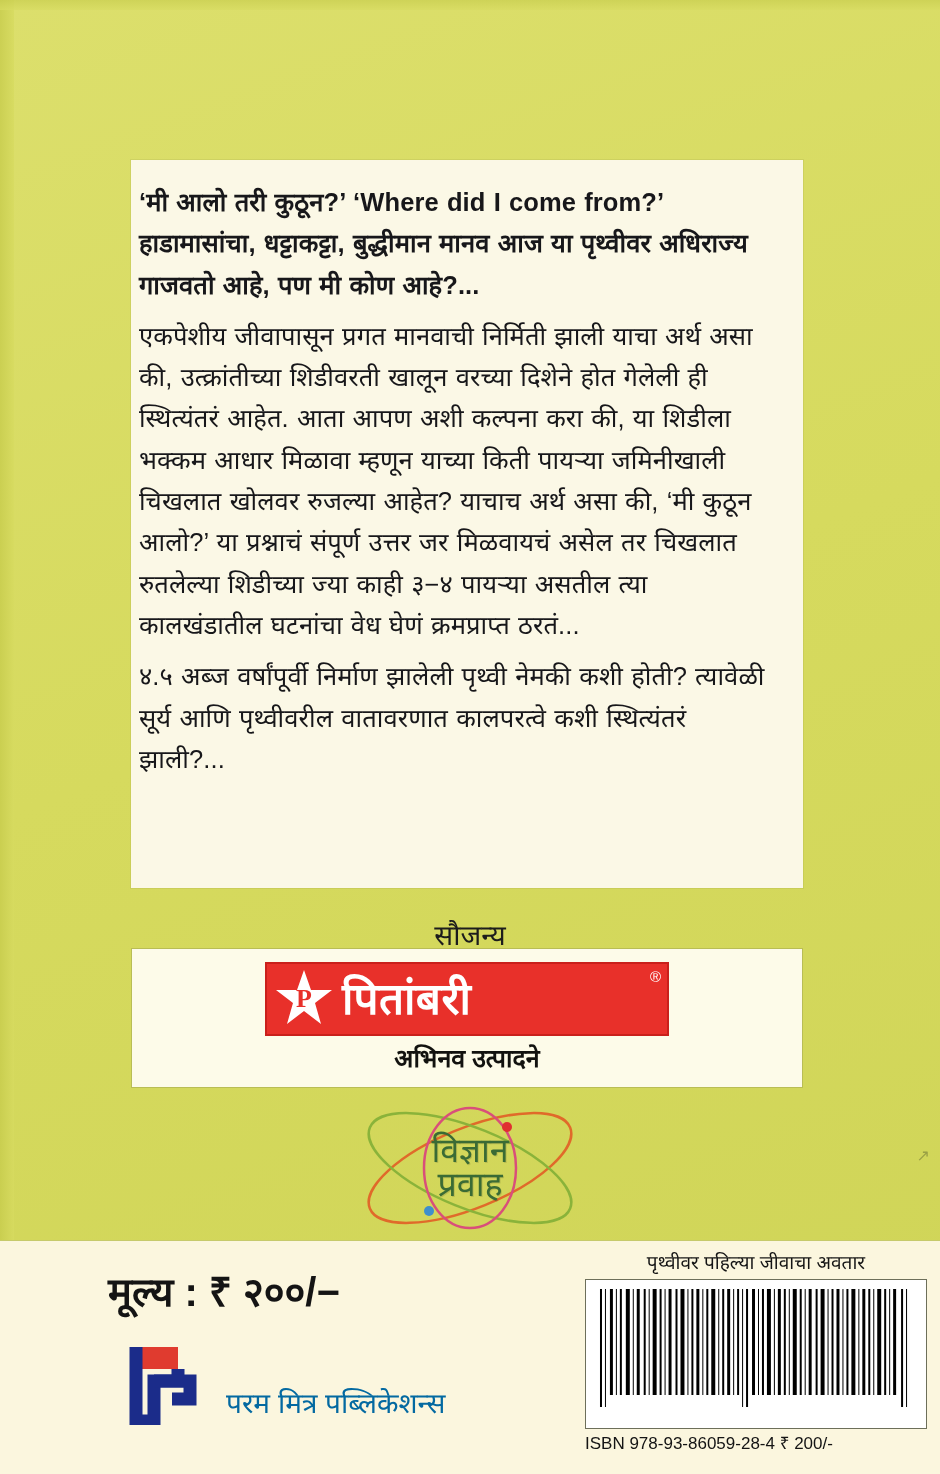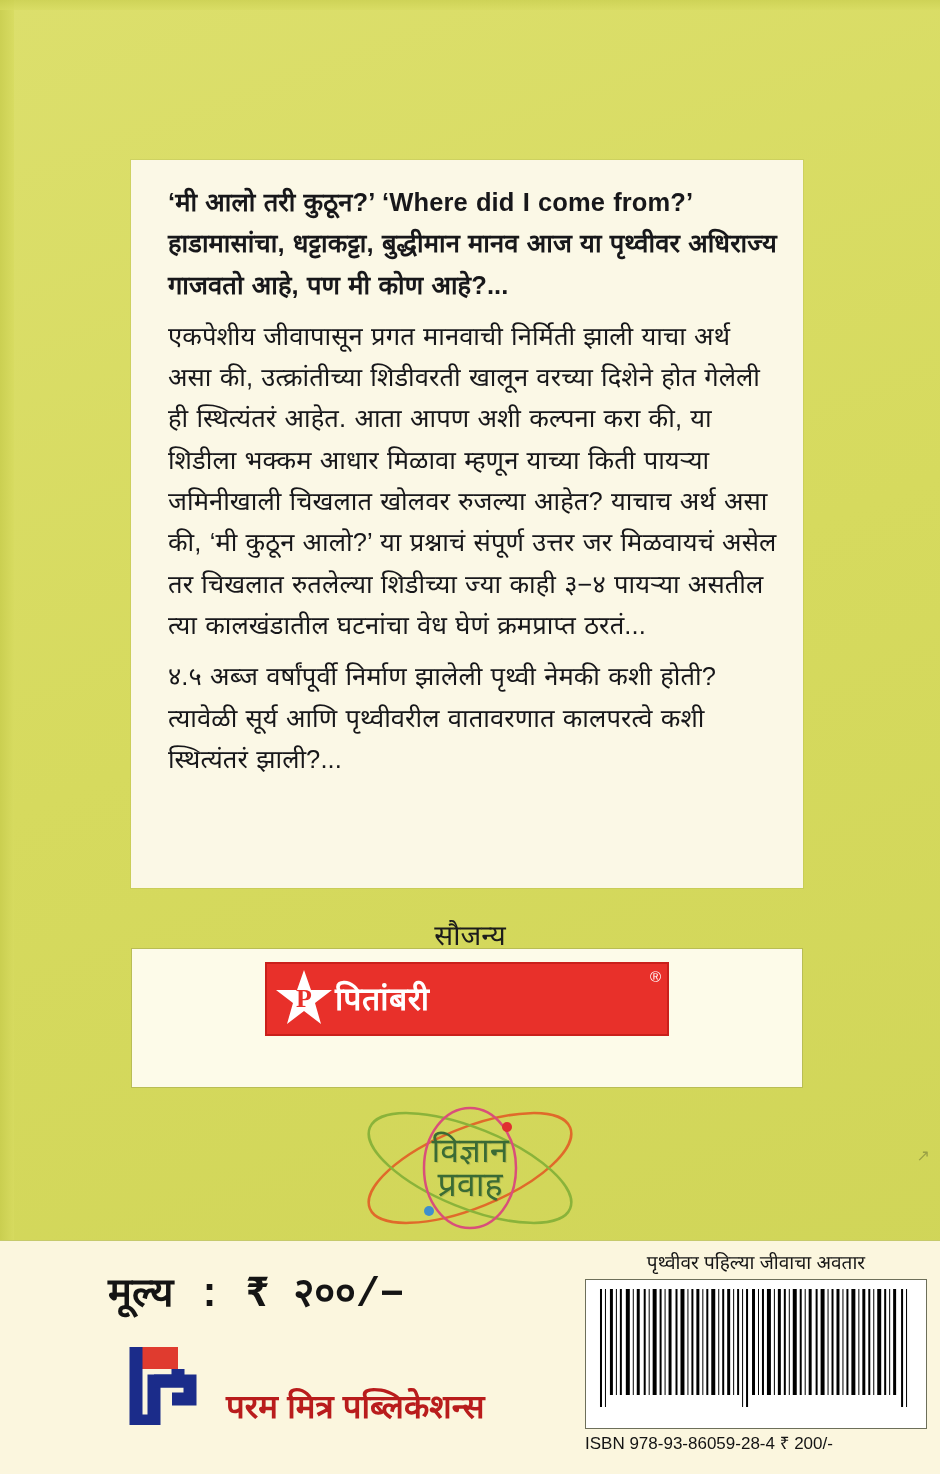--- a/index.html
+++ b/index.html
@@ -37,21 +37,21 @@
 
   
   .blurb {
     position: absolute;
     left: 131px;
     top: 160px;
     width: 672px;
     height: 728px;
     background: #fbf8e6;
     box-shadow: 0 0 0 1px rgba(0,0,0,0.05);
-    padding: 22px 26px 18px 37px;
+    padding: 22px 26px 18px 8px;
     box-sizing: border-box;
   }
   .blurb p {
     margin: 0 0 10px 0;
     color: #17171a;
     font-size: 25.5px;
     line-height: 1.62;
     font-family: "Liberation Sans", sans-serif;
     letter-spacing: 0.1px;
     word-spacing: 1px;
@@ -118,24 +118,24 @@
     display: flex;
     align-items: center;
     justify-content: center;
     color: #e8302a;
     font-weight: bold;
     font-size: 26px;
     font-family: "Liberation Serif", serif;
   }
   .sponsor-name {
     color: #ffffff;
-    font-size: 32px;
+    font-size: 44px;
     font-weight: bold;
     line-height: 1;
-    margin-left: 0;
+    margin-left: 7px;
     letter-spacing: 0.5px;
     font-family: "Liberation Sans", sans-serif;
   }
   .sponsor-reg {
     position: absolute;
     right: 6px;
     top: 4px;
     color: #ffffff;
     font-size: 15px;
     font-family: "Liberation Sans", sans-serif;
@@ -192,44 +192,43 @@
     background: #fbf6de;
     border-top: 1px solid #c6ca6b;
   }
   .price {
     position: absolute;
     left: 108px;
     top: 22px;
     font-size: 40px;
     font-weight: bold;
     color: #141414;
-    font-family: Liberation Mono, monospace;
+    font-family: Liberation Sans, sans-serif;
   }
   .publisher {
     position: absolute;
     left: 108px;
     top: 88px;
     width: 420px;
     height: 110px;
   }
   .pub-logo {
     position: absolute;
     left: 10px;
     top: 0;
     width: 92px;
     height: 96px;
   }
   .pub-name {
     position: absolute;
     left: 118px;
     top: 54px;
-    font-size: 33px;
-    color: #b91c1c;
-    font-family: "Liberation Sans", sans-serif;
-    font-weight: bold;
+    font-size: 28px;
+    color: #0369a1;
+    font-family: "Liberation Sans", sans-serif;
   }
 
   
   .barcode-block {
     position: absolute;
     left: 585px;
     top: 0px;
     width: 342px;
     height: 222px;
   }
@@ -296,20 +295,21 @@
       <div class="sponsor-red">
         <div class="star-badge">
           <svg width="62" height="62" viewBox="0 0 62 62">
             <polygon points="31,2 38,22 59,22 42,35 48,56 31,43 14,56 20,35 3,22 24,22" fill="#ffffff"></polygon>
           </svg>
           <div class="star-letter">P</div>
         </div>
         <div class="sponsor-name">पितांबरी</div>
         <div class="sponsor-reg">®</div>
       </div>
+      <div class="sponsor-tag">अभिनव उत्पादने</div>
     </div>
   </div>
 
   <div class="imprint">
     <svg class="imprint-ring" viewBox="0 0 230 130">
       <ellipse cx="115" cy="65" rx="108" ry="40" fill="none" stroke="#e06a2a" stroke-width="2.5" transform="rotate(-22 115 65)"></ellipse>
       <ellipse cx="115" cy="65" rx="108" ry="40" fill="none" stroke="#8ab33a" stroke-width="2.5" transform="rotate(22 115 65)"></ellipse>
       <ellipse cx="115" cy="65" rx="46" ry="60" fill="none" stroke="#d94f7a" stroke-width="2.5"></ellipse>
       <circle cx="152" cy="24" r="5" fill="#e03030"></circle>
       <circle cx="74" cy="108" r="5" fill="#3f8fcb"></circle>

